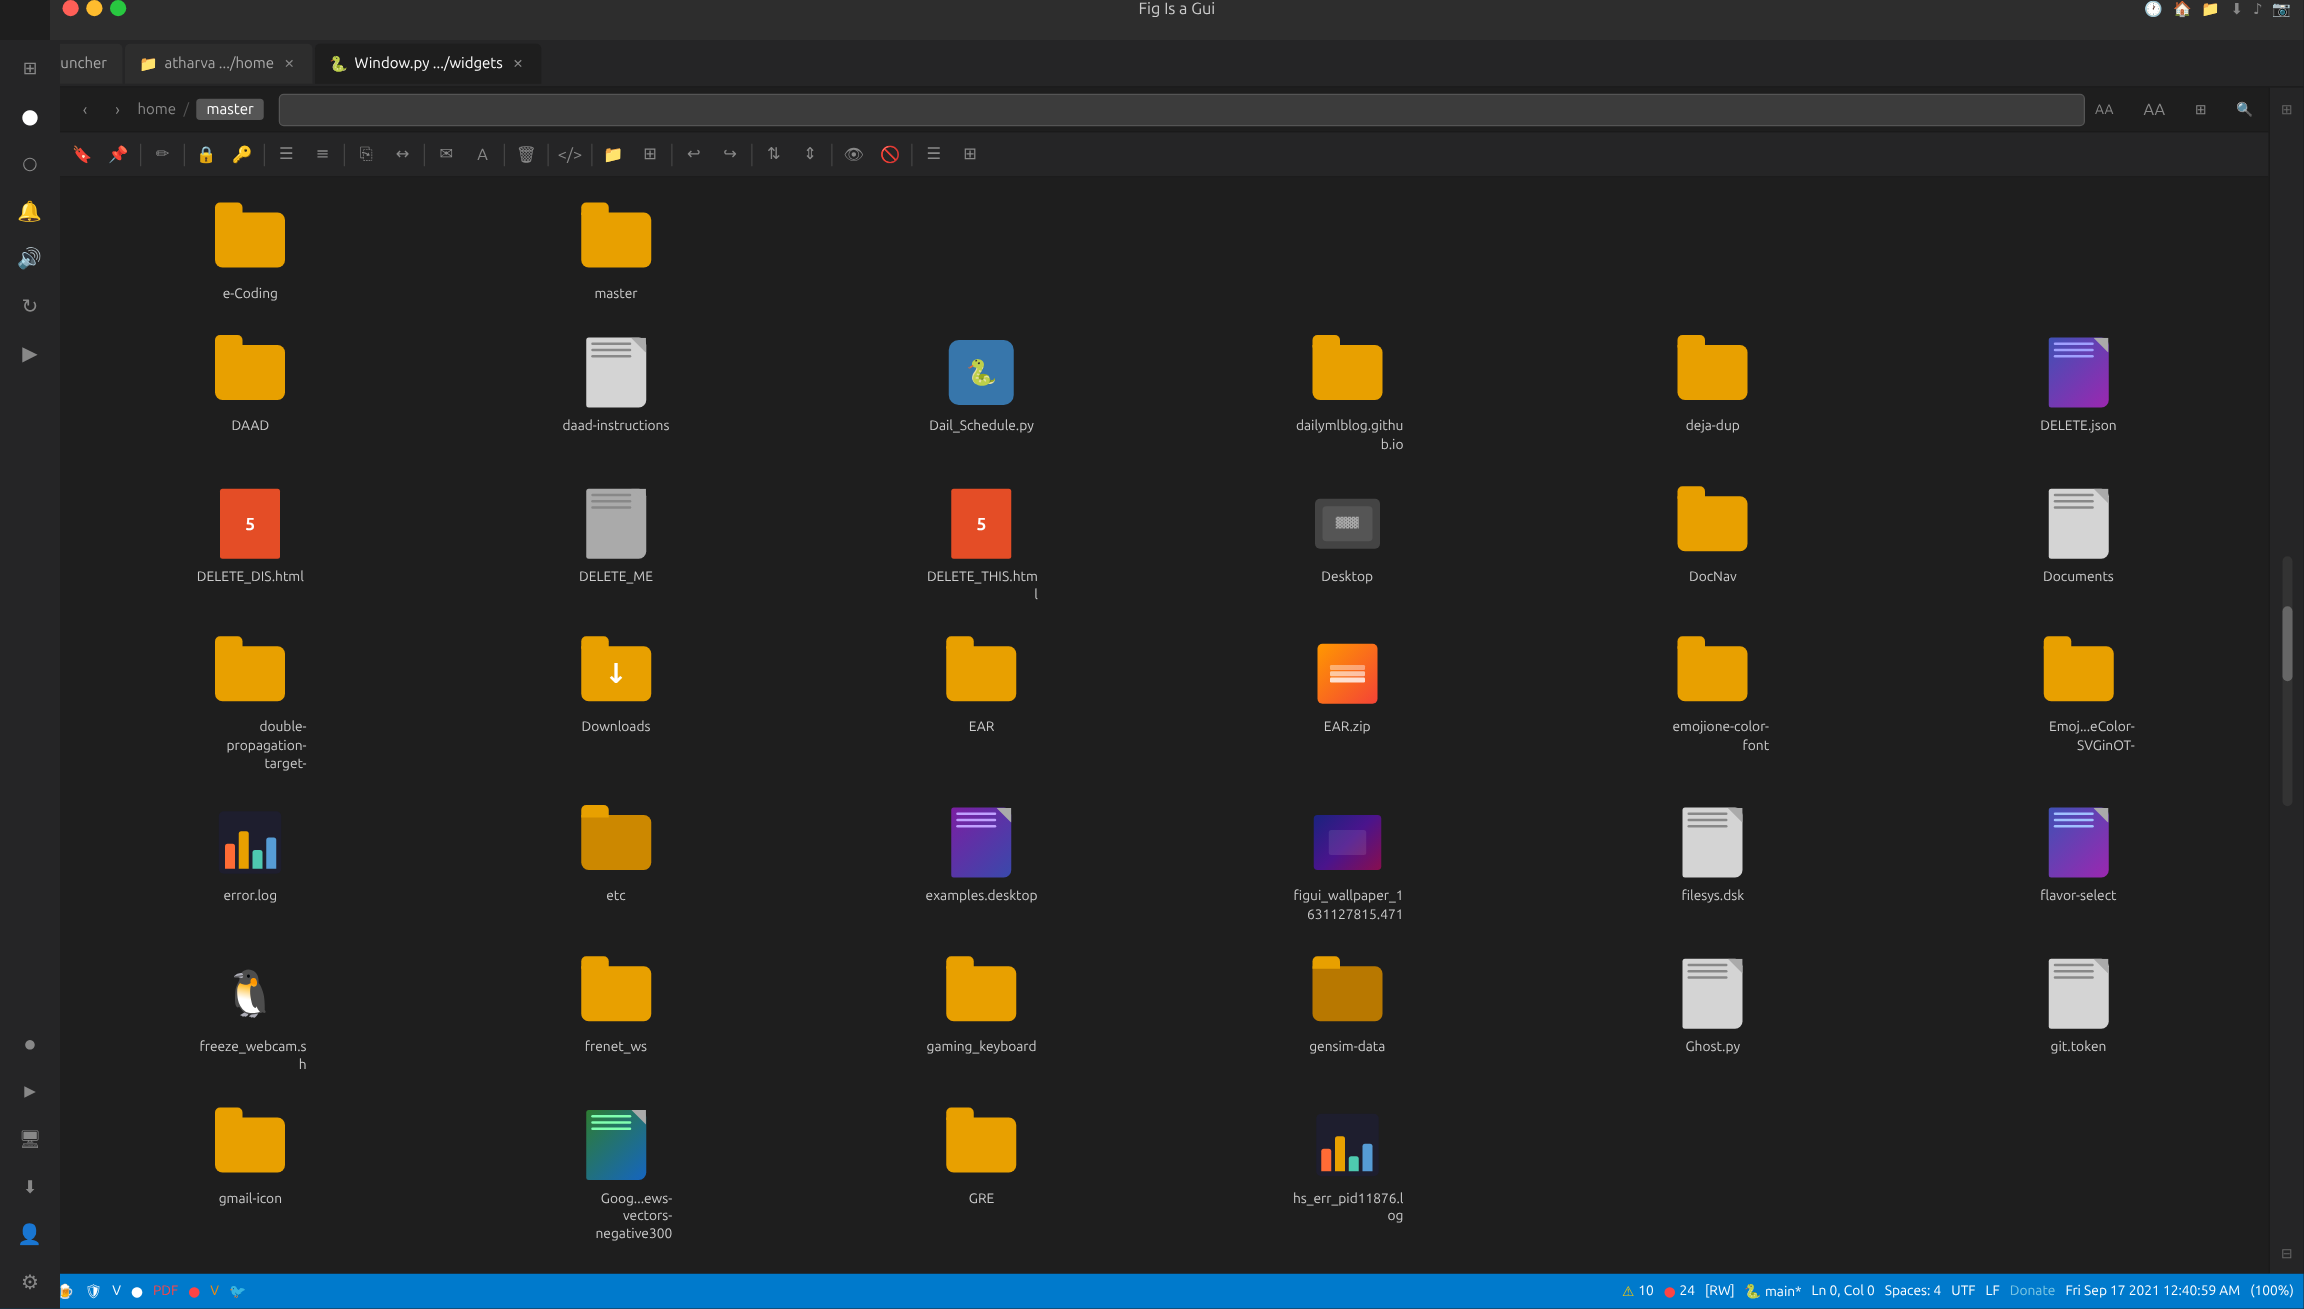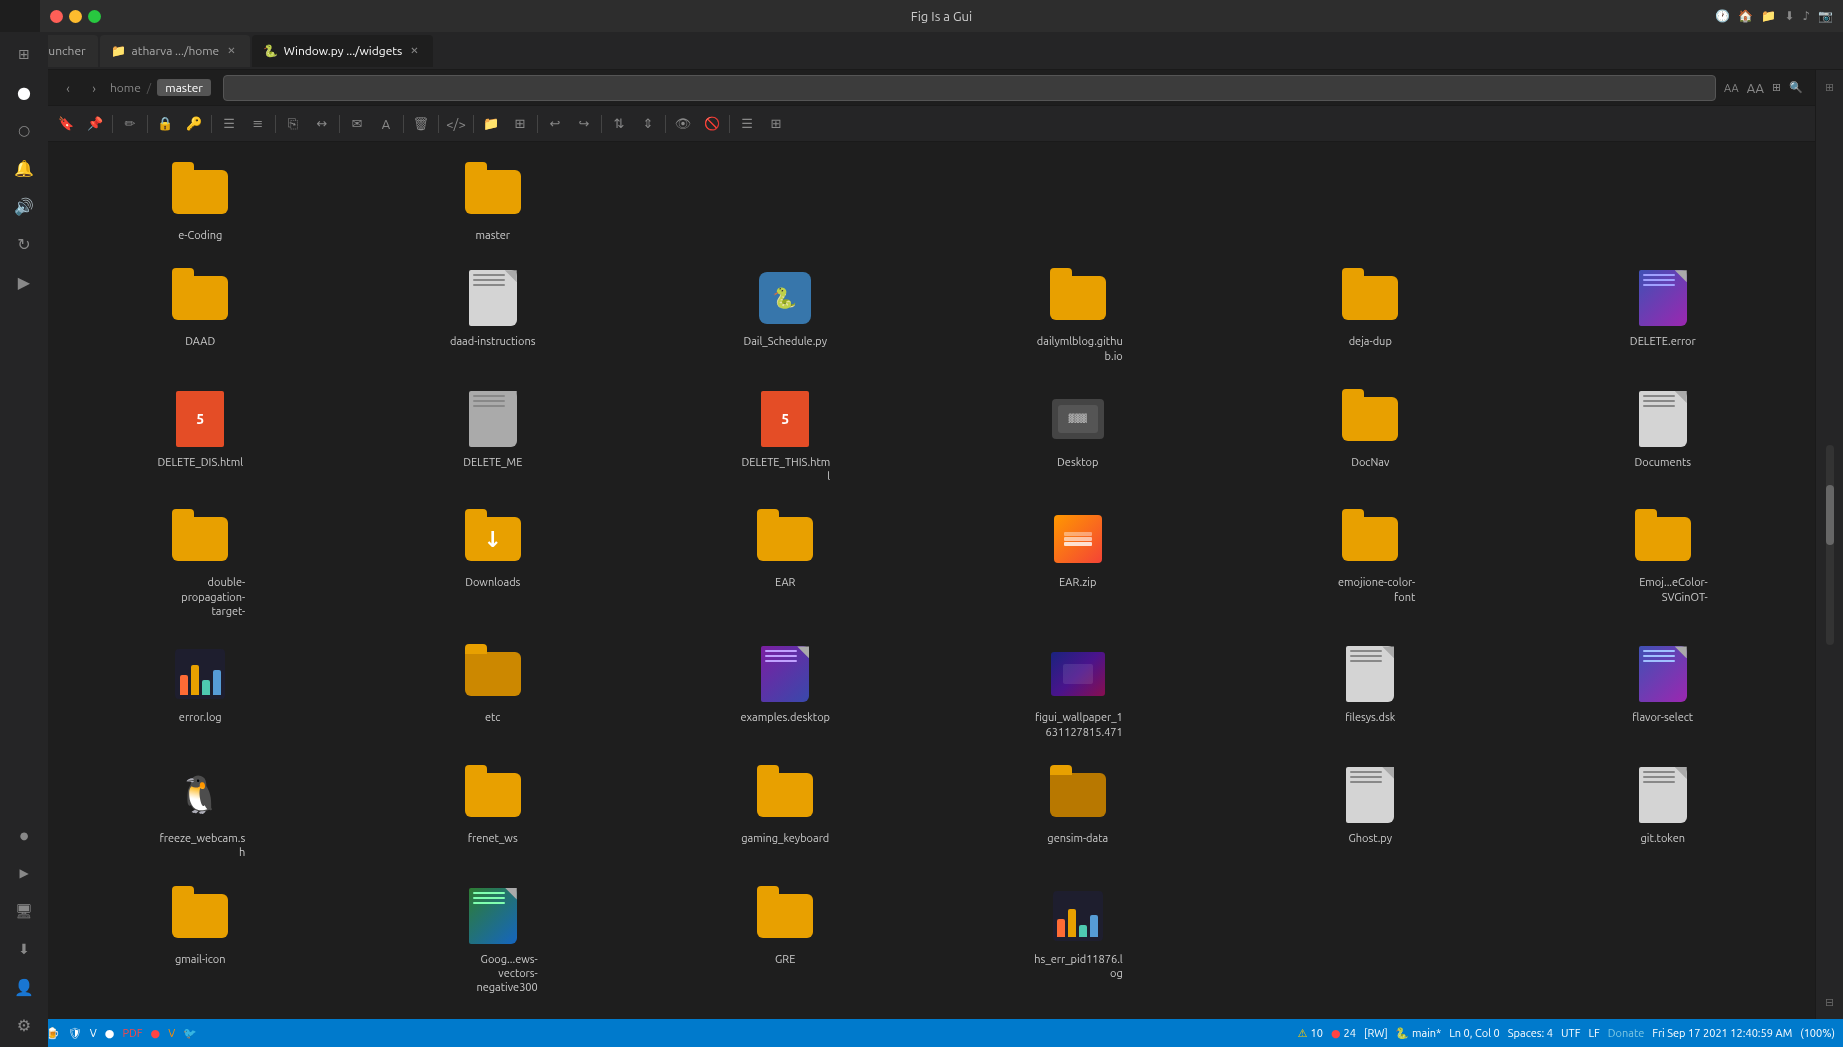--- a/index.html
+++ b/index.html
@@ -12,21 +12,21 @@
       overflow: hidden;
       display: flex;
       flex-direction: column;
     }
 
     
     .titlebar {
       height: 32px;
       background: #2d2d2d;
       display: flex;
-      align-items: center;
+      align-items: flex-start;
       justify-content: center;
       position: relative;
       flex-shrink: 0;
       margin-left: 40px;
     }
     .titlebar-title {
       font-size: 13px;
       color: #ccc;
     }
     .traffic-lights {
@@ -176,21 +176,21 @@
       background: #3c3c3c;
       border: 1px solid #555;
       border-radius: 4px;
       color: #ccc;
       font-size: 12px;
       padding: 0 8px;
       outline: none;
     }
     .address-right {
       display: flex;
-      gap: 0;
+      gap: 16px;
       align-items: center;
     }
     .addr-btn {
       font-size: 11px;
       color: #888;
       cursor: pointer;
       padding: 2px 4px;
     }
 
     
@@ -630,21 +630,21 @@
           <div class="file-label">deja-dup</div>
         </div>
         <div class="file-item">
           <div class="file-icon-wrap">
             <div class="doc-icon colored-doc">
               <div class="doc-line" style="background:#a0a0ff;"></div>
               <div class="doc-line" style="background:#a0a0ff;"></div>
               <div class="doc-line" style="background:#a0a0ff;"></div>
             </div>
           </div>
-          <div class="file-label">DELETE.error</div>
+          <div class="file-label">DELETE.json</div>
         </div>
 
         <div class="file-item">
           <div class="file-icon-wrap">
             <div class="html5-icon">5</div>
           </div>
           <div class="file-label">DELETE_DIS.html</div>
         </div>
         <div class="file-item">
           <div class="file-icon-wrap">

